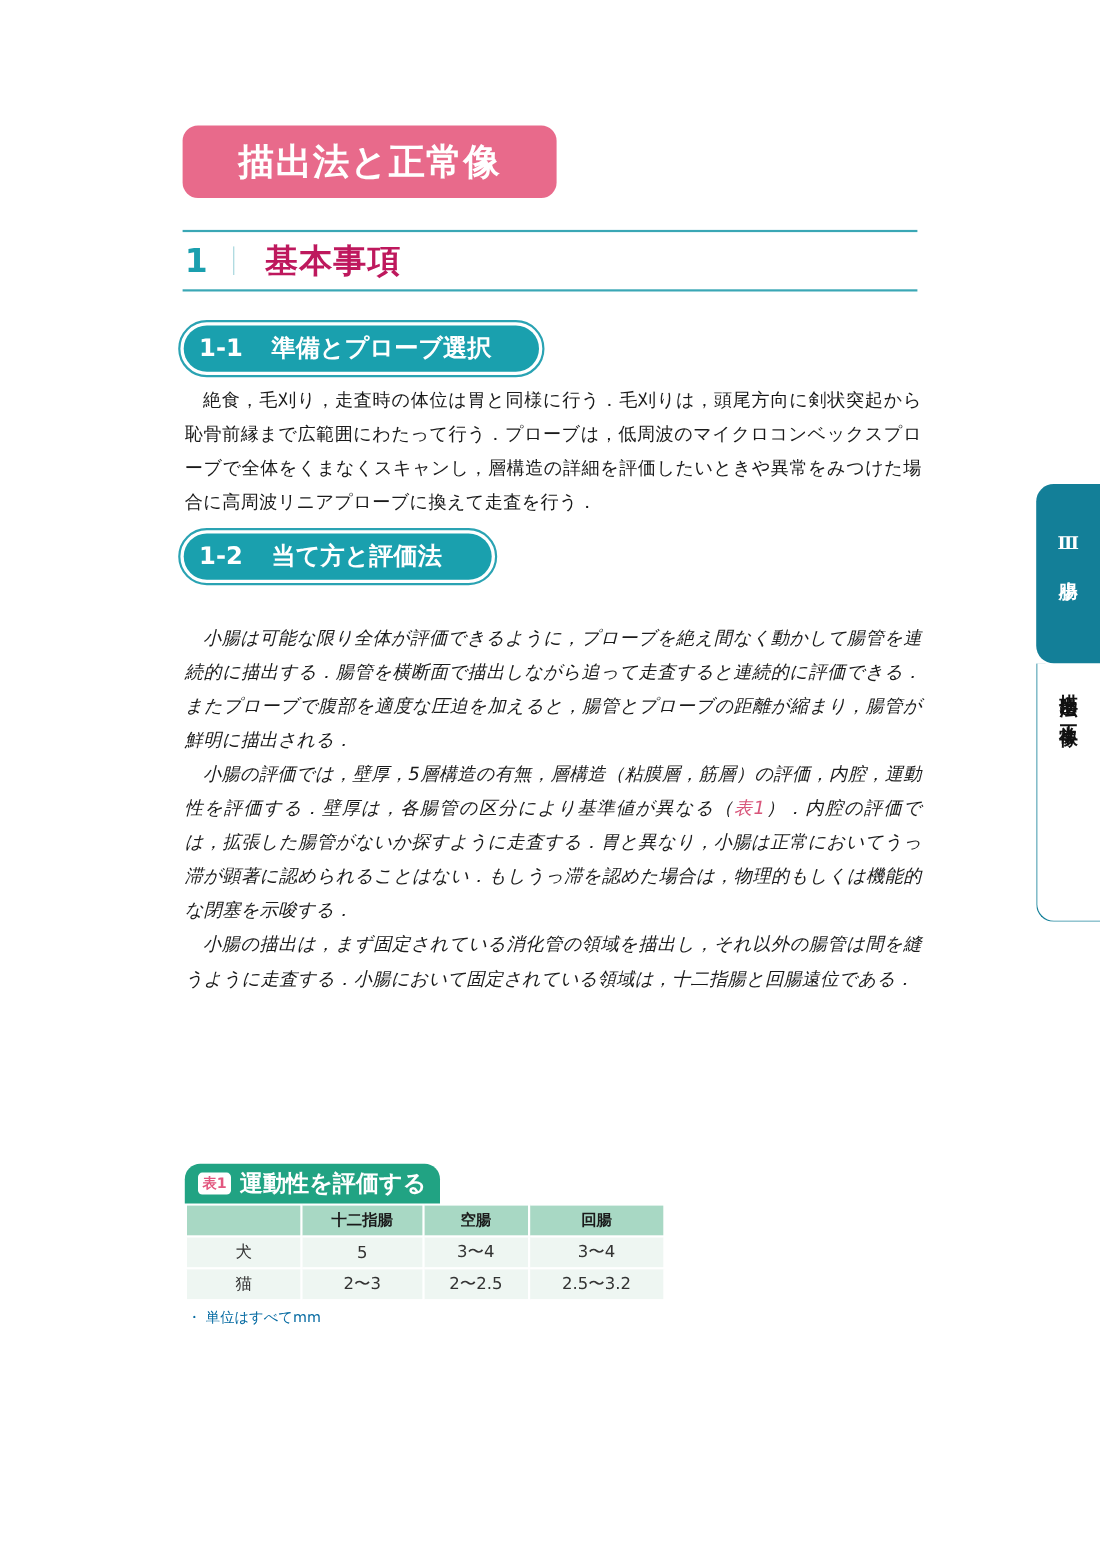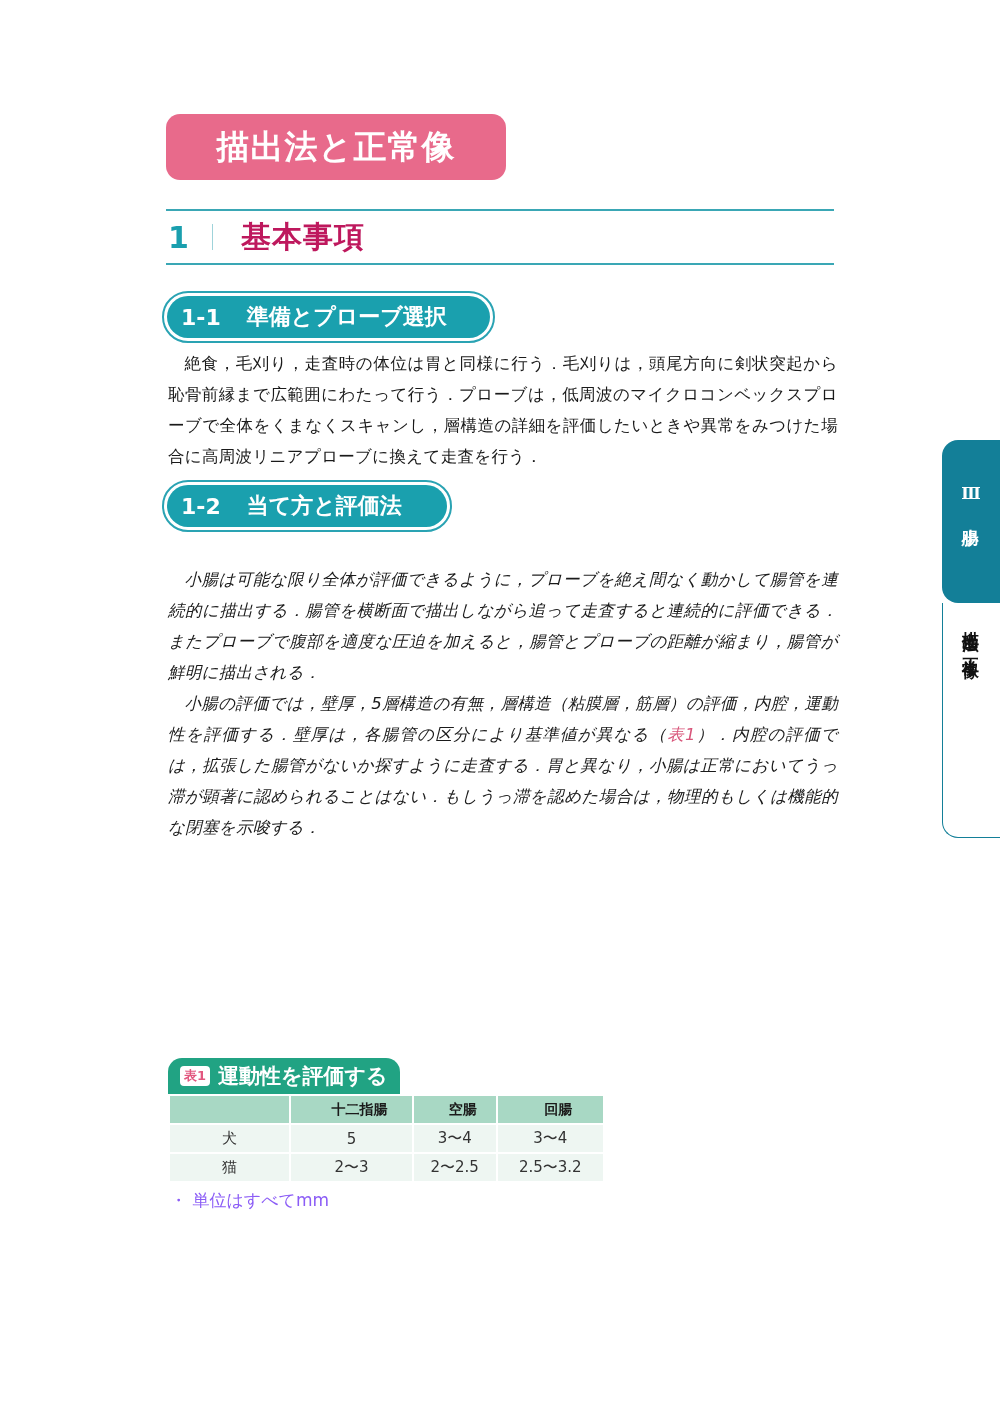--- a/index.html
+++ b/index.html
@@ -28,23 +28,23 @@
   .ref { color:#d8557a; }
   sup { font-size:9px; vertical-align:8px; line-height:0; }
 
   .table-wrap { position:absolute; left:168px; top:1058px; width:437px; }
   .table-caption { display:inline-flex; align-items:center; height:36px; background:#21a383;
     border-radius:14px 14px 0 0; padding:0 12px 0 12px; color:#fff; font-weight:bold; font-size:21px; }
   .cap-badge { background:#fff; color:#e2577f; font-size:13px; font-weight:bold; border-radius:4px;
     padding:1px 4px; margin-right:8px; }
   table { border-collapse:collapse; width:437px; font-size:15px; }
   th, td { border:2px solid #fff; text-align:center; height:27px; padding:0; }
-  th { background:#a8d8c4; font-weight:bold; font-size:14px;padding-left:16px; }
+  th { background:#a8d8c4; font-weight:bold; font-size:14px; }
   td { background:#eef6f2; color:#333; }
-  .note { font-size:17px; color:#8b5cf6; margin-top:6px; margin-left:2px; }
+  .note { font-size:13px; color:#0369a1; margin-top:6px; margin-left:2px; }
 
   .side-tab { position:absolute; left:942px; top:440px; width:58px; height:398px; }
   .side-tab-top { height:163px; background:#137f98; border-radius:16px 0 0 16px; color:#fff;
     font-weight:bold; font-size:17px; display:flex; flex-direction:column; align-items:center; padding-top:44px; box-sizing:border-box; }
   .side-tab-top .roman { font-size:16px; margin-bottom:12px; font-family:"DejaVu Serif", serif; }
   .side-tab-top .vert { writing-mode:vertical-rl; letter-spacing:2px; }
   .side-tab-bottom { height:235px; border:1px solid #137f98; border-right:none; border-top:none;
     border-radius:0 0 0 16px; display:flex; justify-content:center; padding-top:14px; box-sizing:border-box; }
   .side-tab-bottom span { writing-mode:vertical-rl; font-weight:bold; font-size:17px; letter-spacing:2px; color:#111; }
 
@@ -75,20 +75,21 @@
 <div class="sub-head" style="top:480px; width:290px;">
   <div class="sub-head-inner">
     <span class="num">1-2</span>
     <span>当て方と評価法</span>
   </div>
 </div>
 
 <div class="para" style="top:564px;font-style:italic;">
   <p>小腸は可能な限り全体が評価できるように，プローブを絶え間なく動かして腸管を連続的に描出する．腸管を横断面で描出しながら追って走査すると連続的に評価できる．またプローブで腹部を適度な圧迫を加えると，腸管とプローブの距離が縮まり，腸管が鮮明に描出される．</p>
   <p><span>小腸の評価では，壁厚，5層構造の有無，層構造（粘膜層，筋層）の評価，内腔，運動性を評価する．壁厚は，各腸管の区分により基準値が異なる（</span><span class="ref">表1</span><span>）．内腔の評価では，拡張した腸管がないか探すように走査する．胃と異なり，小腸は正常においてうっ滞が顕著に認められることはない．もしうっ滞を認めた場合は，物理的もしくは機能的な閉塞を示唆する．</span></p>
+  <p>小腸の描出は，まず固定されている消化管の領域を描出し，それ以外の腸管は間を縫うように走査する．小腸において固定されている領域は，十二指腸と回腸遠位である．</p>
 </div>
 
 <div class="table-wrap">
   <div class="table-caption">
     <span class="cap-badge">表1</span>
     <span>運動性を評価する</span>
   </div>
   <table>
     <tbody>
         <tr>

